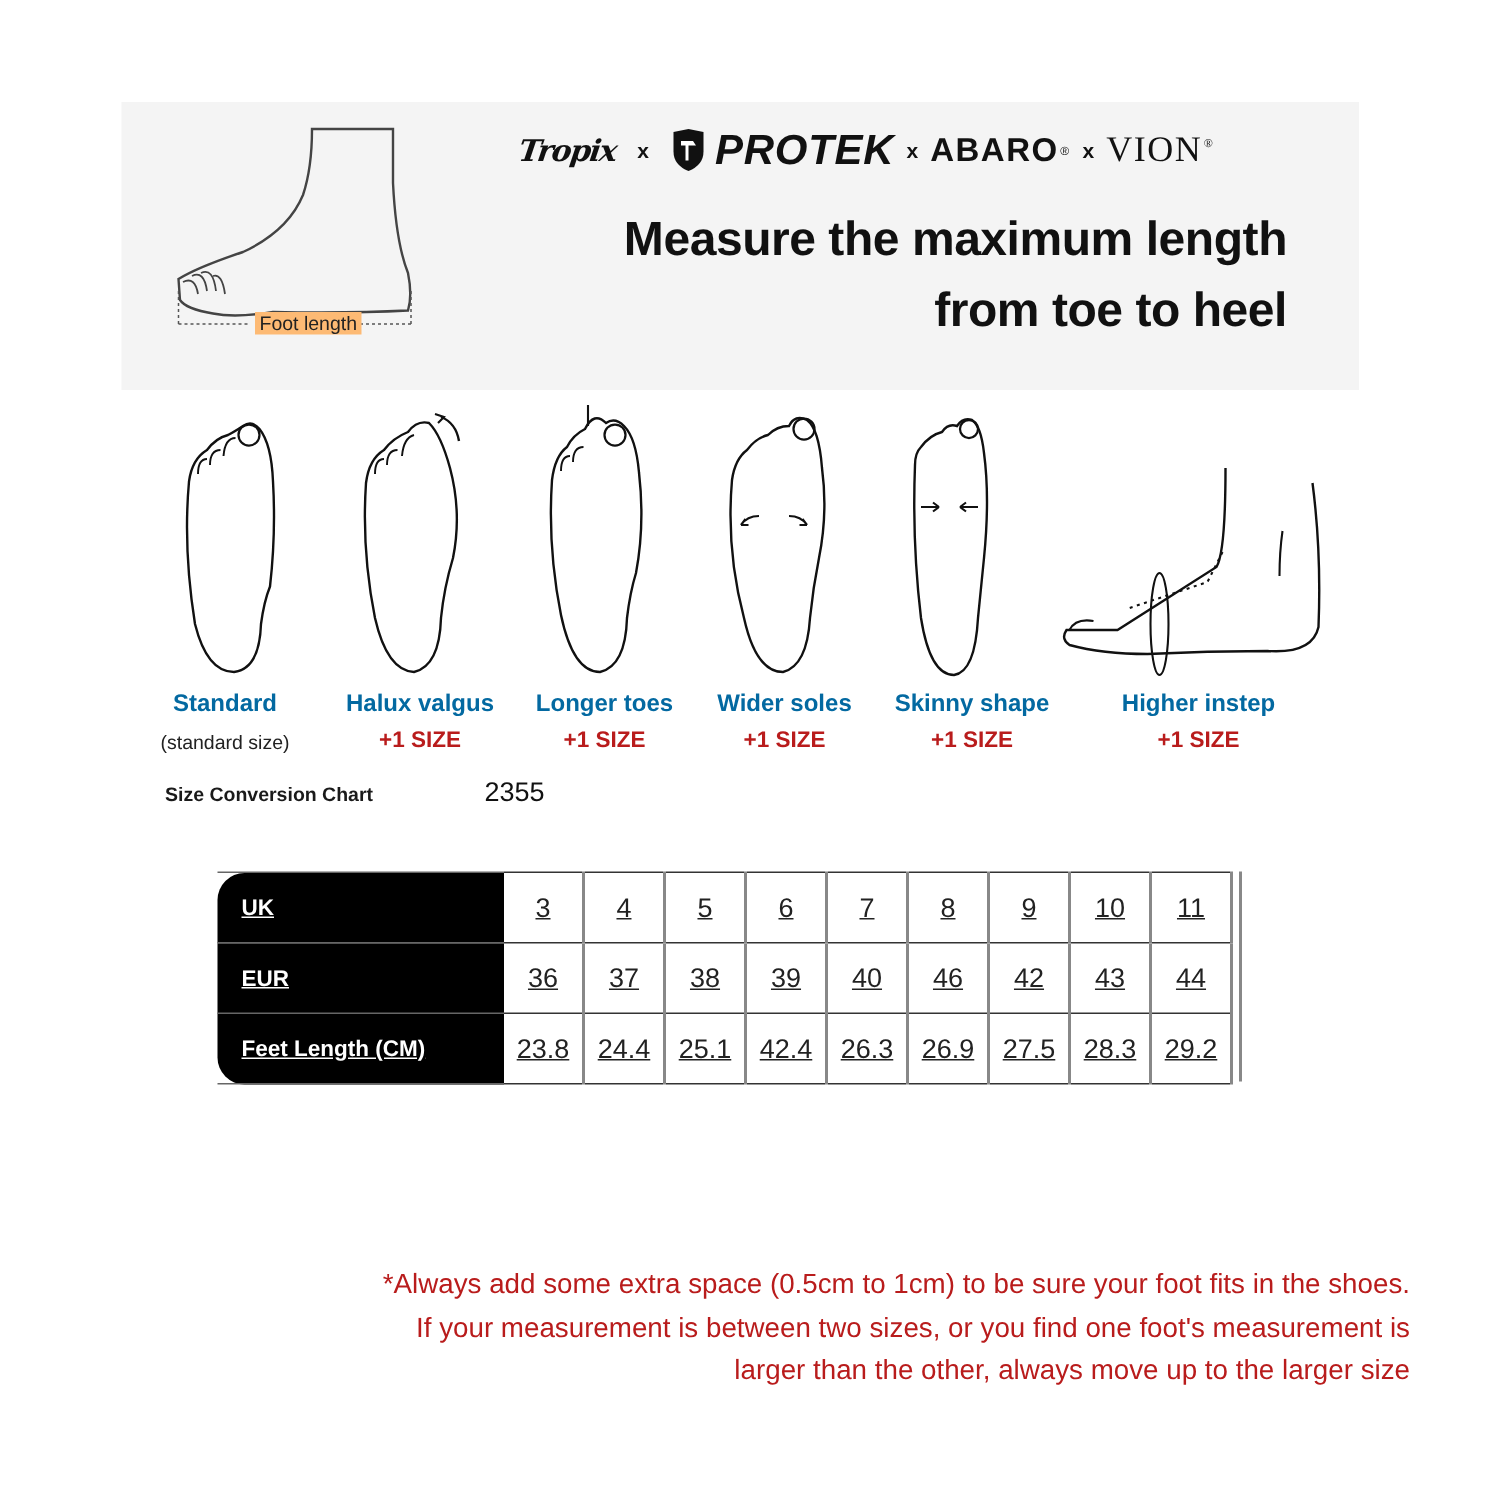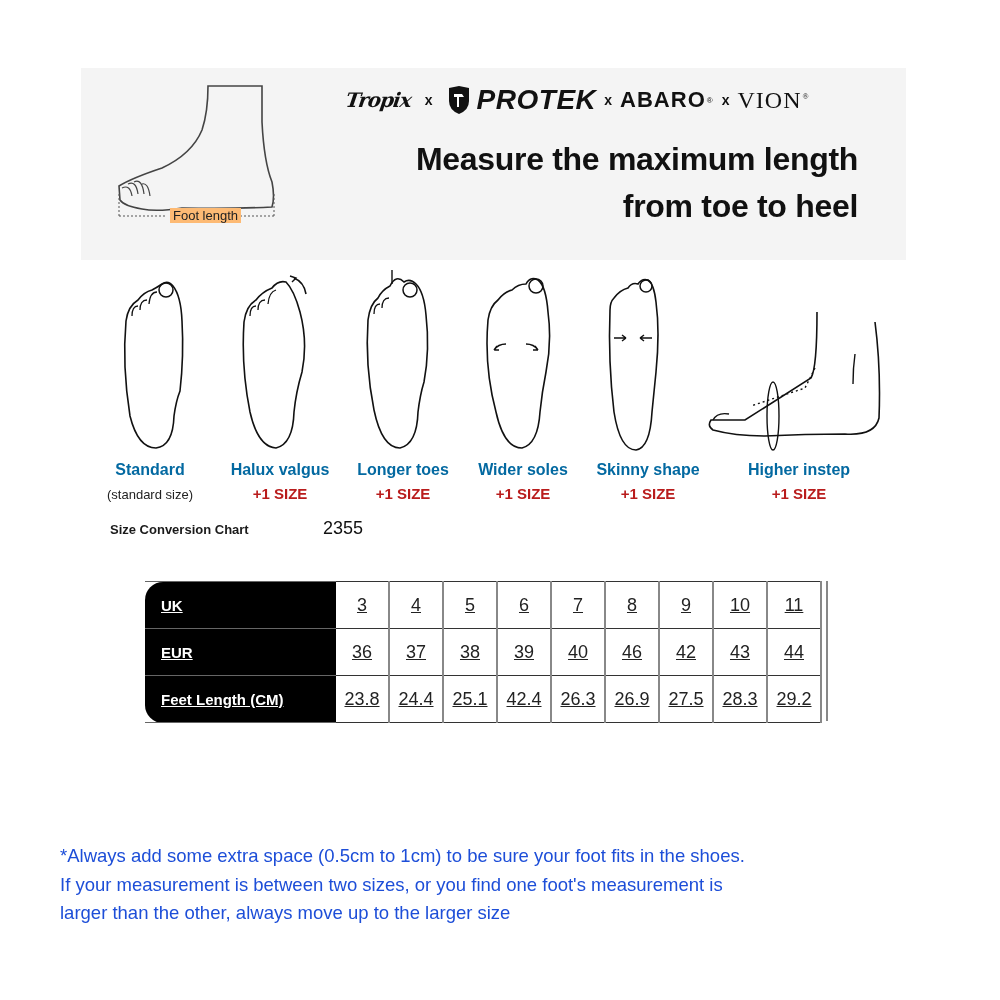--- a/index.html
+++ b/index.html
@@ -34,21 +34,21 @@
 
   .size-table { position: absolute; left: 145px; top: 581px; border-collapse: collapse; }
   .size-table td { height: 46px; font-size: 18px; text-align: center; color: #222; border-top: 1px solid #333; border-bottom: 1px solid #333; border-right: 2px solid #888; width: 52px; padding: 0; text-decoration: underline; }
   .size-table td.hdr { background: #000; color: #fff; font-weight: bold; text-align: left; padding-left: 16px; width: 175px; font-size: 15px; border-right: none; border-top: 1px solid #666; border-bottom: 1px solid #666; }
   .size-table tr:first-child td.hdr { border-top-left-radius: 18px; }
   .size-table tr:last-child td.hdr { border-bottom-left-radius: 18px; }
   .size-table tr:first-child td:last-child { border-top-right-radius: 22px; }
   .size-table tr:last-child td:last-child { border-bottom-right-radius: 22px; }
   .table-edge { position: absolute; left: 826px; top: 581px; width: 2px; height: 140px; background: #888; }
 
-  .note { position: absolute; left: 60px; top: 842px; width: 880px; text-align: left; font-size: 18.5px; line-height: 28.5px; color: #1d4ed8; }
+  .note { position: absolute; left: 60px; top: 842px; width: 880px; text-align: right; font-size: 18.5px; line-height: 28.5px; color: #b91c1c; }
 </style>
 </head>
 <body>
 
 <div class="banner"></div>
 
 <svg class="side-foot" viewBox="0 0 190 145">
   <path d="M96 4 L150 4 L150 40 Q152 80 160 100 Q163 115 160 125 Q120 127 70 126 Q45 130 30 127 Q12 124 8 118 L7 104 Q20 96 50 86 Q80 72 90 48 Q96 30 96 4 Z" fill="none" stroke="#444" stroke-width="1.6"></path>
   <path d="M10 106 q8 -4 10 8 M16 102 q8 -4 10 10 M22 100 q8 -4 10 12 M30 102 q6 -2 8 12" fill="none" stroke="#444" stroke-width="1.2"></path>
   <line x1="7" y1="112" x2="7" y2="134" stroke="#555" stroke-dasharray="2,2"></line>

